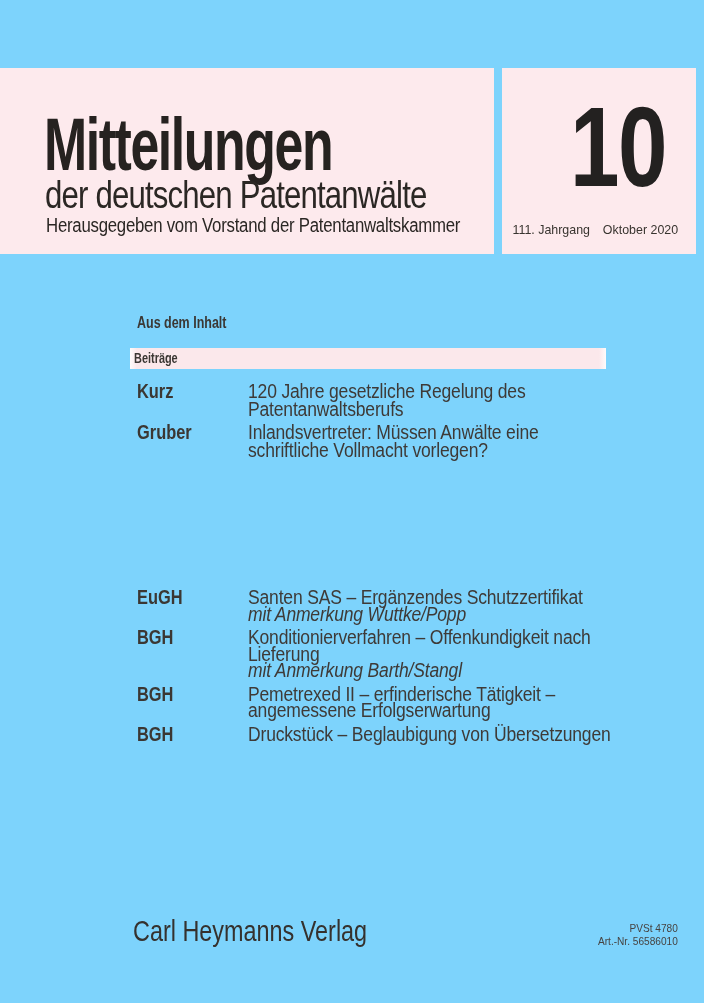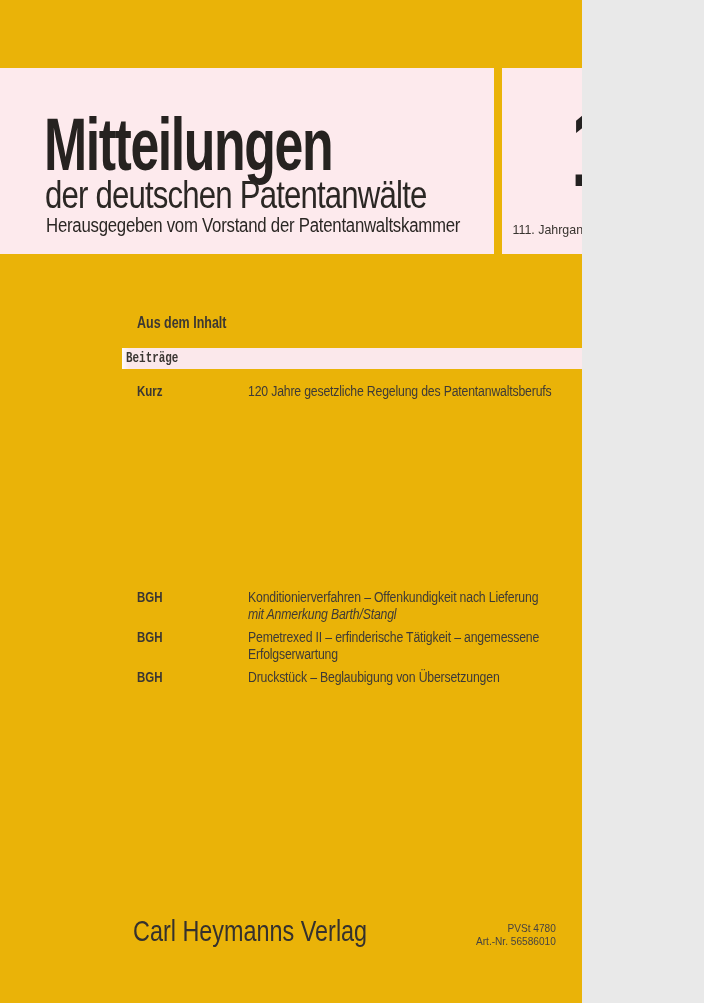--- a/index.html
+++ b/index.html
@@ -1,19 +1,19 @@
 <!DOCTYPE html>
 <html lang="de"><head>
 <meta charset="utf-8">
 <style>
   html, body { margin: 0; padding: 0; background: #e9e9e9; }
   .page {
     position: relative;
-    width: 582px; height: 1003px;
-    background: #eab308;
+    width: 704px; height: 1003px;
+    background: #7dd3fc;
     font-family: "Liberation Sans", sans-serif;
     overflow: hidden;
     color: #3e3a37;
   }
   
   .panel { position: absolute; top: 68px; height: 186px; background: #fdeaed; }
   .panel-left  { left: 0; width: 494px; }
   .panel-right { left: 502px; width: 194px; }
 
   .journal-title {
@@ -47,36 +47,35 @@
   }
   .issue-meta .issue-date { margin-left: 14px; }
 
   
   .contents-heading {
     position: absolute; left: 137px; top: 315px;
     font-size: 16px; font-weight: bold; line-height: 1; color: #3b3733;
     transform: scaleX(0.78); transform-origin: 0 0; white-space: nowrap;
   }
   .section-bar {
-    position: absolute; left: 122px; width: 476px; height: 21px;
+    position: absolute; left: 130px; width: 476px; height: 21px;
     background: linear-gradient(90deg, #fefbfb 0px, #fbe8eb 7px,
                                 #fbe8eb calc(100% - 7px), #fefbfb 100%);
-    font-family: Liberation Mono, monospace;
   }
   .bar-1 { top: 348px; }
   .bar-2 { top: 555px; }
   .section-bar .section-title {
     display: inline-block; margin-left: 4px;
     font-size: 14px; font-weight: bold; line-height: 21px; color: #3b3733;
     transform: scaleX(0.78); transform-origin: 0 50%; white-space: nowrap;
   }
   .entries { position: absolute; left: 137px; width: 479px; }
   .entries-1 { top: 382px; }
   .entries-2 { top: 589px; }
-  .toc-row { position: relative; font-size: 14px; }
+  .toc-row { position: relative; font-size: 20px; }
   .entries-1 .toc-row { line-height: 18px;   margin-bottom: 5px; }
   .entries-2 .toc-row { line-height: 16.5px; margin-bottom: 7px; }
   .toc-author {
     position: absolute; left: 0; top: 0; font-weight: bold; color: #3b3733;
     transform: scaleX(0.82); transform-origin: 0 0; white-space: nowrap;
   }
   .toc-text {
     margin-left: 111px; width: 420px; letter-spacing: -0.2px; color: #3e3a37;
     transform: scaleX(0.876); transform-origin: 0 0;
   }
@@ -116,24 +115,35 @@
 
   <div class="section-bar bar-1">
     <span class="section-title">Beiträge</span>
   </div>
 
   <div class="entries entries-1">
     <div class="toc-row">
       <div class="toc-author">Kurz</div>
       <div class="toc-text">120 Jahre gesetzliche Regelung des Patentanwaltsberufs</div>
     </div>
+    <div class="toc-row">
+      <div class="toc-author">Gruber</div>
+      <div class="toc-text">Inlandsvertreter: Müssen Anwälte eine schriftliche Vollmacht vorlegen?</div>
+    </div>
   </div>
 
 
   <div class="entries entries-2">
+    <div class="toc-row">
+      <div class="toc-author">EuGH</div>
+      <div class="toc-text">
+        <div>Santen SAS – Ergänzendes Schutzzertifikat</div>
+        <div class="toc-note">mit Anmerkung Wuttke/Popp</div>
+      </div>
+    </div>
     <div class="toc-row">
       <div class="toc-author">BGH</div>
       <div class="toc-text">
         <div>Konditionierverfahren – Offenkundigkeit nach Lieferung</div>
         <div class="toc-note">mit Anmerkung Barth/Stangl</div>
       </div>
     </div>
     <div class="toc-row">
       <div class="toc-author">BGH</div>
       <div class="toc-text">Pemetrexed II – erfinderische Tätigkeit – angemessene Erfolgserwartung</div>

